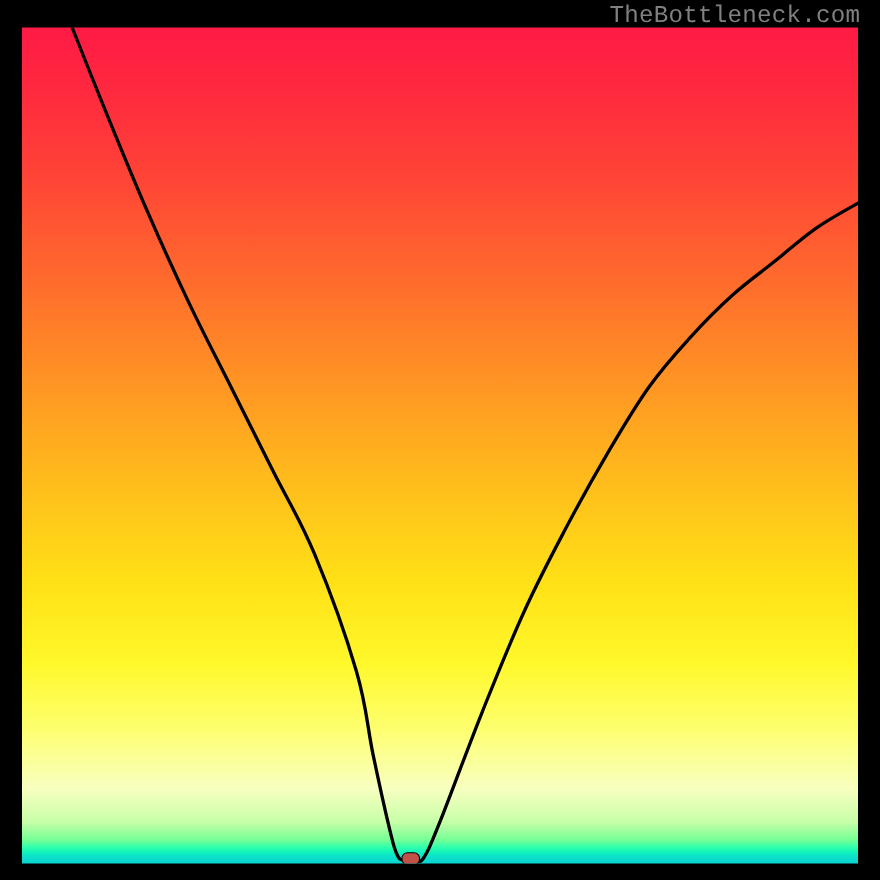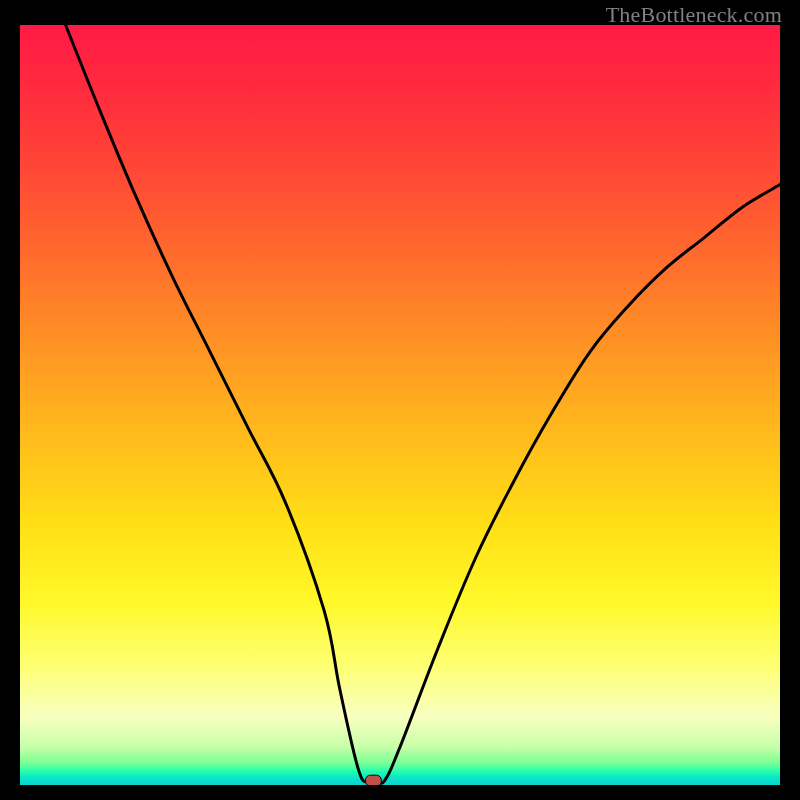--- a/index.html
+++ b/index.html
@@ -16,21 +16,21 @@
     top: 0;
     width: 800px;
     height: 800px;
     background: #000;
   }
   .watermark {
     position: absolute;
     top: 2px;
     right: 18px;
     color: #808080;
-    font-family: Liberation Serif, serif;
+    font-family: Liberation Mono, monospace;
     font-size: 22px;
     font-weight: 500;
     letter-spacing: 0.2px;
   }
   .plot {
     position: absolute;
     left: 20px;
     top: 25px;
     width: 760px;
     height: 760px;

